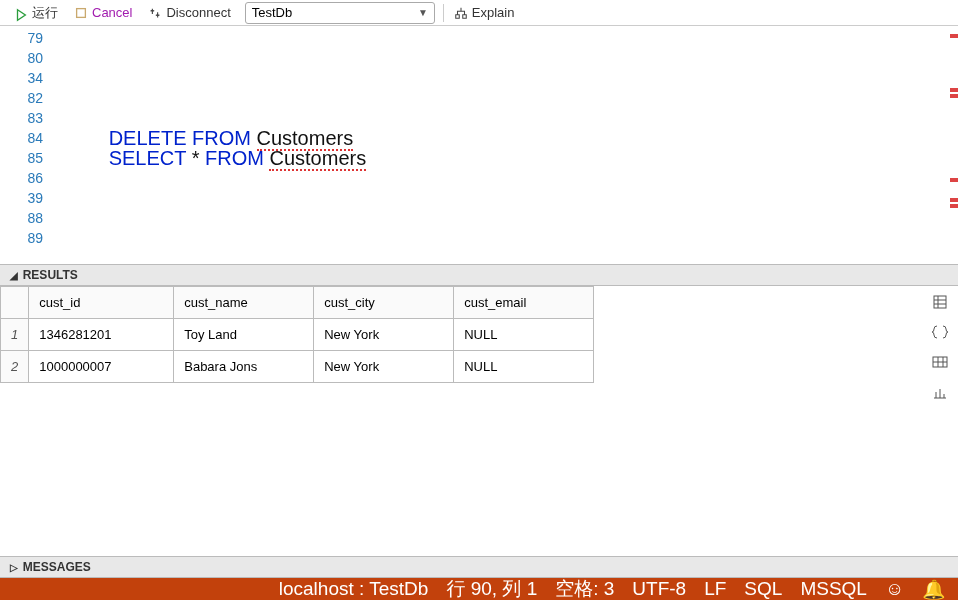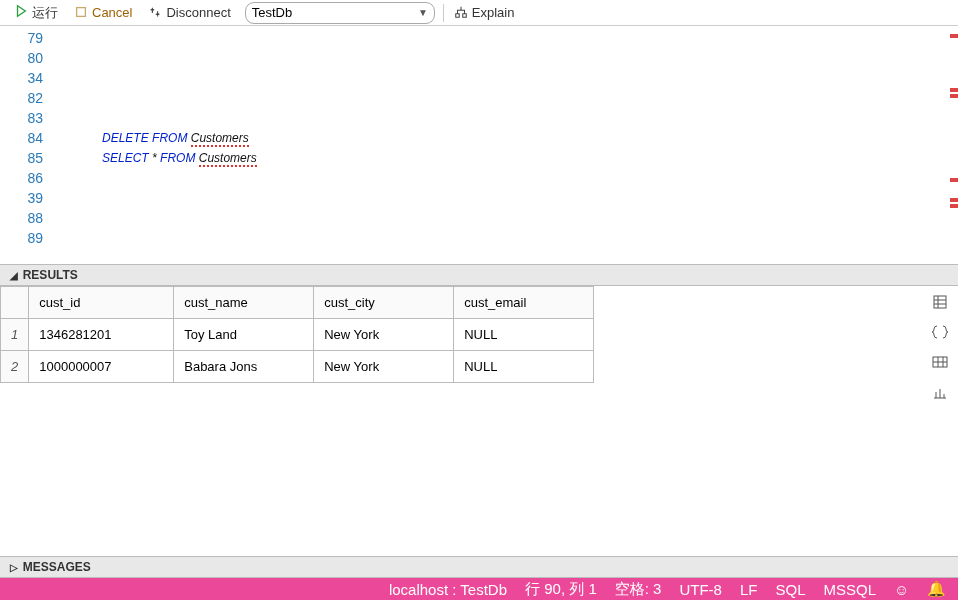--- a/index.html
+++ b/index.html
@@ -1,30 +1,30 @@
 <!DOCTYPE html>
 <html><head>
   <meta charset="utf-8">
   <style>
     * { margin:0; padding:0; box-sizing:border-box; font-family:-apple-system,BlinkMacSystemFont,"Segoe UI",sans-serif; }
     body { width:958px; height:600px; background:#fff; overflow:hidden; display:flex; flex-direction:column; font-size:13px; }
 
     
     .toolbar { display:flex; align-items:center; height:26px; padding:0 6px; border-bottom:1px solid #ccc; gap:0; background:#fff; }
-    .tb-btn { display:inline-flex; align-items:flex-start; gap:4px; padding:2px 8px; color:#333; cursor:pointer; font-size:13px; user-select:none; }
-    .tb-btn.disabled { color:#a16207; cursor:default; }
+    .tb-btn { display:inline-flex; align-items:flex-end; gap:4px; padding:2px 8px; color:#333; cursor:pointer; font-size:13px; user-select:none; }
+    .tb-btn.disabled { color:#a21caf; cursor:default; }
     .tb-ico { width:14px; height:14px; display:inline-block; }
     .tb-sep { width:1px; height:18px; background:#ccc; margin:0 2px; }
-    .db-select { display:flex; align-items:center; justify-content:space-between; border:1px solid #aaa; border-radius:9px; height:22px; width:190px; padding:0 6px; margin:0 6px; background:#fff; cursor:pointer; }
+    .db-select { display:flex; align-items:center; justify-content:space-between; border:1px solid #aaa; border-radius:3px; height:22px; width:190px; padding:0 6px; margin:0 6px; background:#fff; cursor:pointer; }
     .db-select .caret { font-size:10px; color:#555; }
 
     
     .editor { flex:0 0 auto; display:flex; height:238px; background:#fff; position:relative;gap:37px; }
     .gutter { width:55px; text-align:right; padding-right:12px; color:#2a7ab9; font-family:Menlo,Consolas,monospace; font-size:14px; line-height:20px; padding-top:2px; }
-    .code { flex:1; font-family:Menlo,Consolas,monospace; font-size:12px; line-height:20px; white-space:pre; padding-top:2px; color:#111;font-style:italic; }
+    .code { flex:1; font-family:Menlo,Consolas,monospace; font-size:20px; line-height:20px; white-space:pre; padding-top:2px; color:#111; }
     .kw { color:#0022cc; }
     .err { border-bottom:2px dotted #d33; }
     .markers { position:absolute; right:0; top:0; width:8px; height:100%; }
     .marker { position:absolute; right:0; width:8px; height:4px; background:#d44; }
 
     
     .panel-hdr { height:22px; background:#e8e8e8; border-top:1px solid #bbb; border-bottom:1px solid #bbb; display:flex; align-items:center; padding-left:10px; font-size:12px; font-weight:bold; color:#333; gap:5px; }
     .tri { font-size:10px; }
 
     .results-body { display:flex; flex:1; min-height:0; }
@@ -33,21 +33,21 @@
     th,td { border:1px solid #bbb; padding:6px 10px; text-align:left; background:#fff; height:32px; }
     th { background:#fafafa; font-weight:normal; }
     .rownum { width:24px; text-align:center; font-style:italic; color:#555; background:#fafafa; }
     .spacer { flex:1; }
     .side-icons { width:36px; display:flex; flex-direction:column; align-items:center; gap:14px; padding-top:8px; }
     .side-ico { width:16px; height:16px; cursor:pointer; color:#444; }
 
     .filler { flex:1; }
 
     
-    .status { height:22px; background:#ec4899; color:#fff; display:flex; align-items:center; justify-content:flex-end; padding:0 12px; gap:18px; font-size:15px;text-align:center; }
+    .status { height:22px; background:#c2410c; color:#fff; display:flex; align-items:center; justify-content:flex-end; padding:0 12px; gap:18px; font-size:19px;text-align:center; }
     .status .item { white-space:nowrap; }
   </style>
 </head>
 <body>
 
 <div class="toolbar">
   <div class="tb-btn">
     <svg class="tb-ico" viewBox="0 0 16 16">
         <path d="M4 2 L13 8 L4 14 Z" fill="none" stroke="#2a9d3c" stroke-width="1.5"></path>
       </svg>

